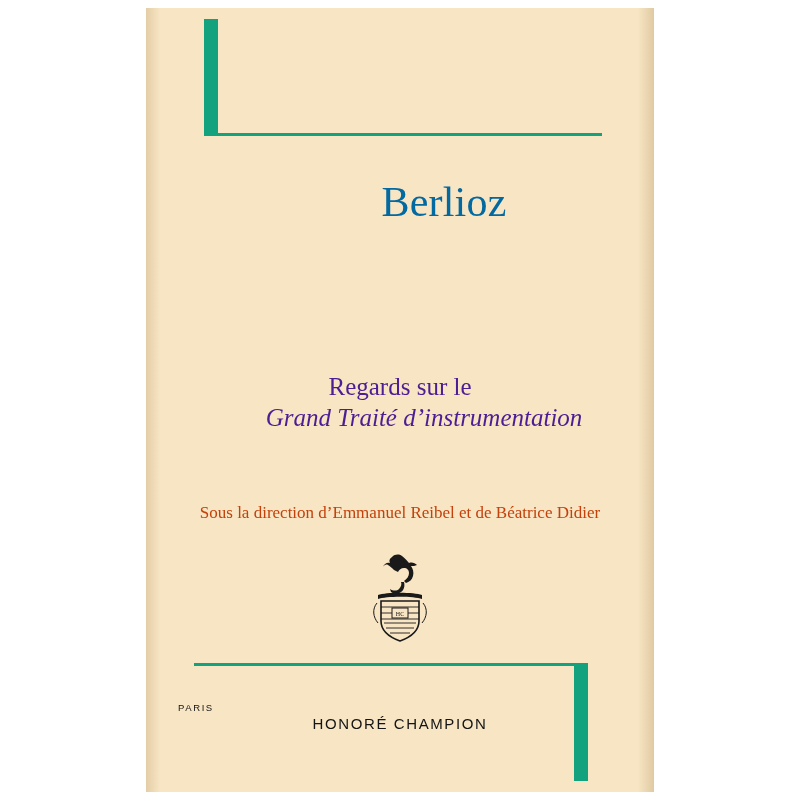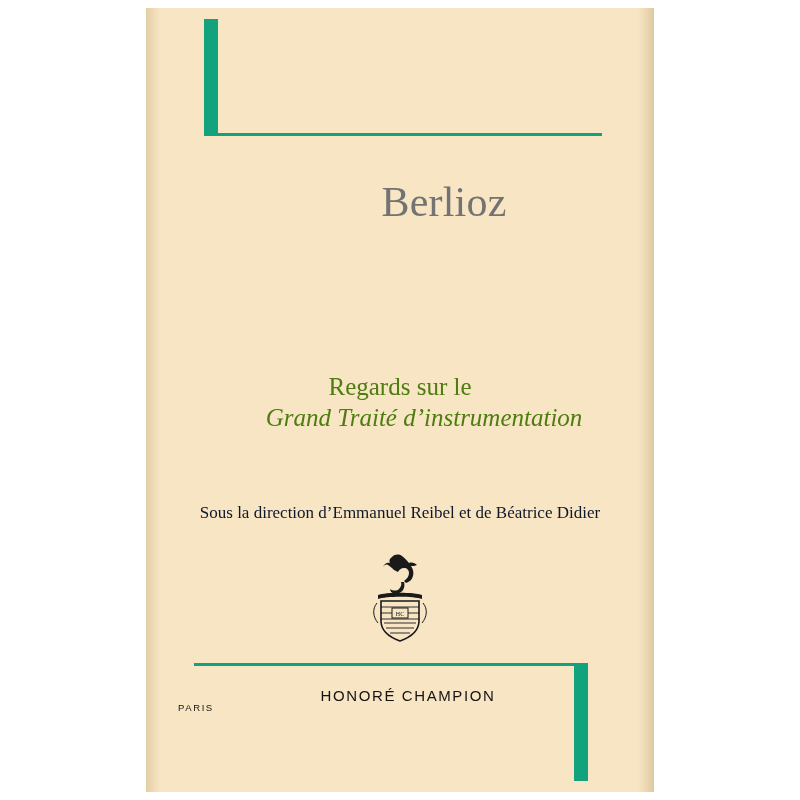--- a/index.html
+++ b/index.html
@@ -84,72 +84,71 @@
     background: #12a37e;
   }
 
   
   .title-block {
     position: absolute;
     left: 0;
     top: 168px;
     width: 596px;
     text-align: center;
-    color: #737373;
+    color: #0369a1;
   }
   .title-line {
     font-size: 42px;
     line-height: 52px;
     letter-spacing: 0.2px;
   }
 
   .subtitle-block {
     position: absolute;
     left: 0;
     top: 363px;
     width: 508px;
     text-align: center;
-    color: #4d7c0f;
+    color: #4c1d95;
   }
   .subtitle-line {
     font-size: 25px;
     line-height: 31px;
   }
   .subtitle-line.italic { font-style: italic; margin-left: 48px; }
 
   .editors {
     position: absolute;
     left: 0;
     top: 495px;
     width: 508px;
     text-align: center;
     font-size: 17px;
-    color: #0f172a;
+    color: #c2410c;
   }
 
   
   .emblem {
     position: absolute;
     left: 218px;
     top: 543px;
     width: 72px;
     height: 92px;
   }
 
   .publisher {
     position: absolute;
     left: 0;
-    top: 679px;
+    top: 707px;
     width: 508px;
     text-align: center;
     font-family: "Liberation Sans", sans-serif;
     font-size: 15px;
     letter-spacing: 1.6px;
     color: #141414;
-    margin-left: 8px;
   }
   .publisher-city {
     position: absolute;
     left: 0;
     top: 694px;
     width: 508px;
     text-align: left;
     font-family: "Liberation Sans", sans-serif;
     font-size: 9.5px;
     letter-spacing: 1.6px;

